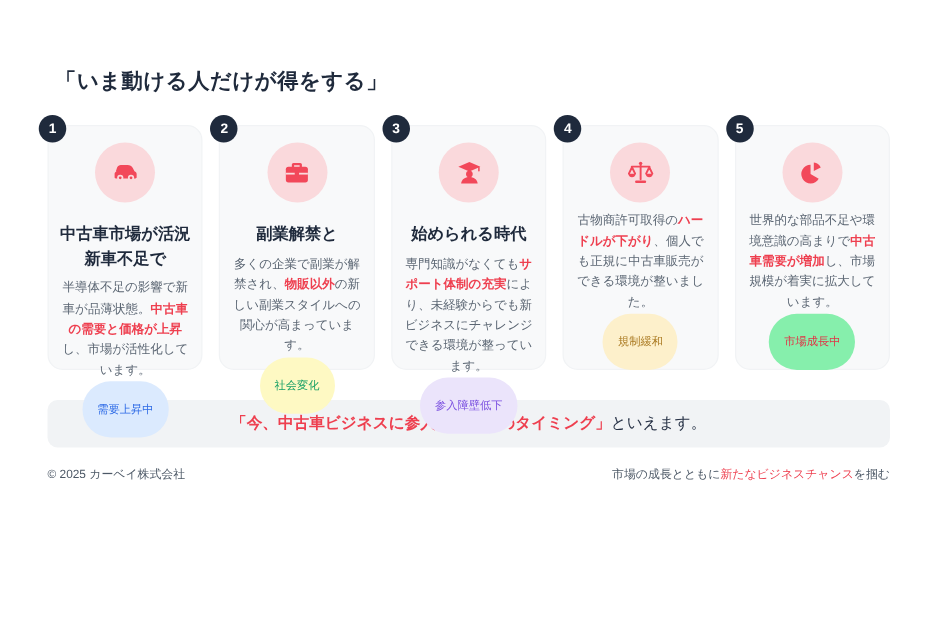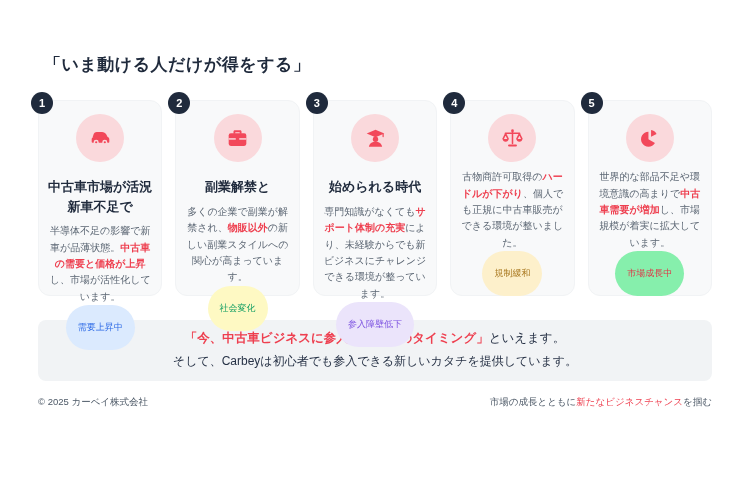--- a/index.html
+++ b/index.html
@@ -194,21 +194,20 @@
         <path class="ink" d="M13.6 10.2V3.1a7.1 7.1 0 0 1 5.8 4.2z"></path>
       </svg>
     </div>
     <div class="card-body"><span>世界的な部品不足や環境意識の高まりで</span><span class="accent">中古車需要が増加</span><span>し、市場規模が着実に拡大しています。</span></div>
     <div class="badge" style="background: #86efac; color: rgb(224, 52, 70);">市場成長中</div>
   </div>
     </div>
 
   <div class="summary">
     <div class="summary-line1"><span class="accent">「今、中古車ビジネスに参入する絶好のタイミング」</span><span>といえます。</span></div>
-    <div class="summary-line2">そして、Carbeyは初心者でも参入できる新しいカタチを提供しています。</div>
   </div>
 
   <div class="footer">
     <div>© 2025 カーベイ株式会社</div>
     <div><span>市場の成長とともに</span><span class="accent">新たなビジネスチャンス</span><span>を掴む</span></div>
   </div>
 
 </div>
 
 </body></html>

